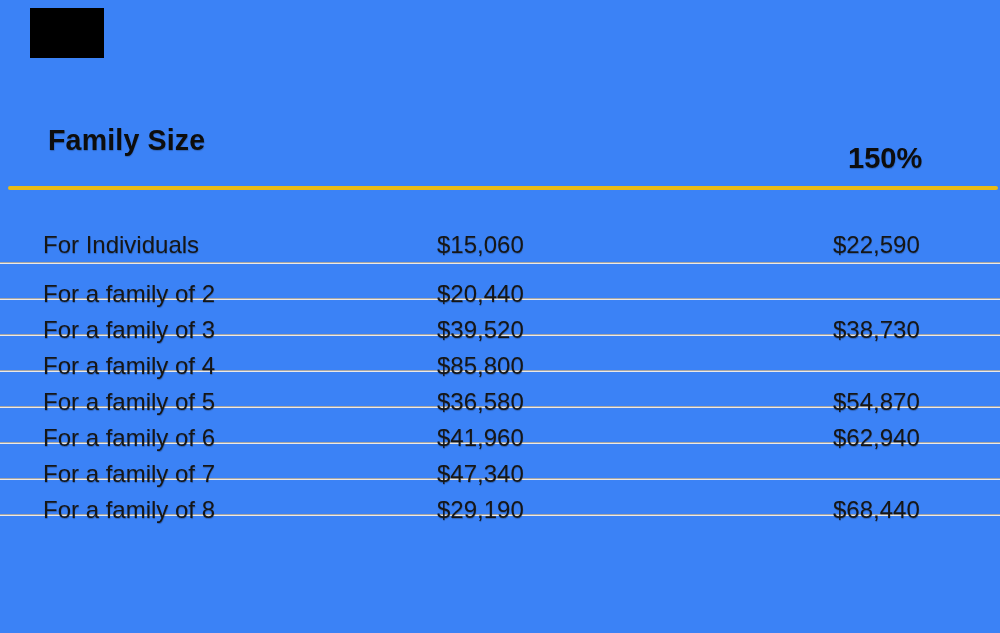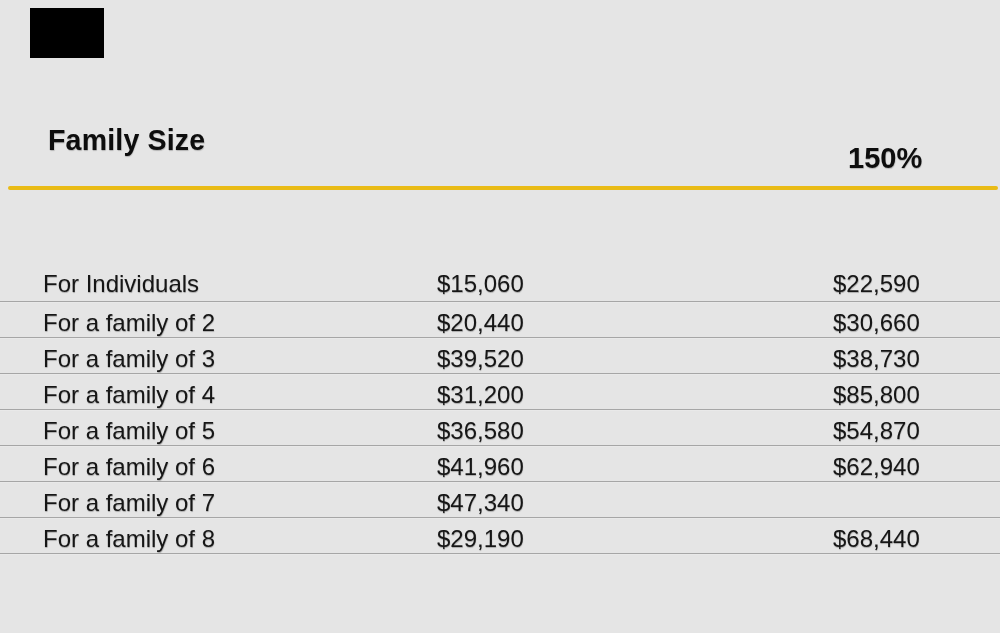--- a/index.html
+++ b/index.html
@@ -1,19 +1,19 @@
 <!DOCTYPE html>
 <html><head>
 <meta charset="utf-8">
 <style>
   html,body{margin:0;padding:0;background:#ffffff;}
   .canvas{
     position:relative;
     width:1000px;height:633px;
-    background:#e5e5e5;
+    background:#3b82f6;
     overflow:hidden;
     font-family:"Liberation Sans","DejaVu Sans",sans-serif;
     color:#121212;
   }
   .logo-block{
     position:absolute;left:30px;top:8px;width:74px;height:50px;
     background:#000000;
   }
   .hdr{
     position:absolute;
@@ -24,30 +24,30 @@
   }
   .hdr-family{left:48px;top:123px;font-size:30px;transform:scaleX(0.95);transform-origin:left top;letter-spacing:0.2px;}
   .hdr-income{left:342px;top:125px;font-size:30px;}
   .hdr-income .year{font-weight:700;display:inline-block;transform:scaleX(0.97);transform-origin:left bottom;}
   .hdr-pct{left:848px;top:142px;font-size:29px;}
   .accent-line{
     position:absolute;left:8px;top:186px;width:990px;height:4px;
     background:#E9BB16;border-radius:2px;
   }
   .rows{
-    position:absolute;left:0;top:190px;width:1000px;margin-top:39px;
+    position:absolute;left:0;top:190px;width:1000px;
   }
   .row{
     box-sizing:border-box;
     display:grid;
     grid-template-columns:394px 396px auto;
     align-items:start;
     padding-left:43px;
     height:36px;
-    padding-top:7px;
+    padding-top:17px;
     border-bottom:1px solid #a6a6a6;
     box-shadow:0 1px 0 #e9e9e9;
   }
   .row-first{
     height:73px;
     padding-top:41px;
   }
   .cell{
     font-size:24px;
     line-height:27px;
@@ -74,32 +74,30 @@
 
     <div class="row row-first">
       <span class="cell">For Individuals</span>
       <span class="cell">$15,060</span>
       <span class="cell">$22,590</span>
     </div>
 
     <div class="row">
       <span class="cell">For a family of 2</span>
       <span class="cell">$20,440</span>
-      <span class="cell">$30,660</span>
     </div>
 
     <div class="row">
       <span class="cell">For a family of 3</span>
       <span class="cell">$39,520</span>
       <span class="cell">$38,730</span>
     </div>
 
     <div class="row">
       <span class="cell">For a family of 4</span>
-      <span class="cell">$31,200</span>
       <span class="cell">$85,800</span>
     </div>
 
     <div class="row">
       <span class="cell">For a family of 5</span>
       <span class="cell">$36,580</span>
       <span class="cell">$54,870</span>
     </div>
 
     <div class="row">

